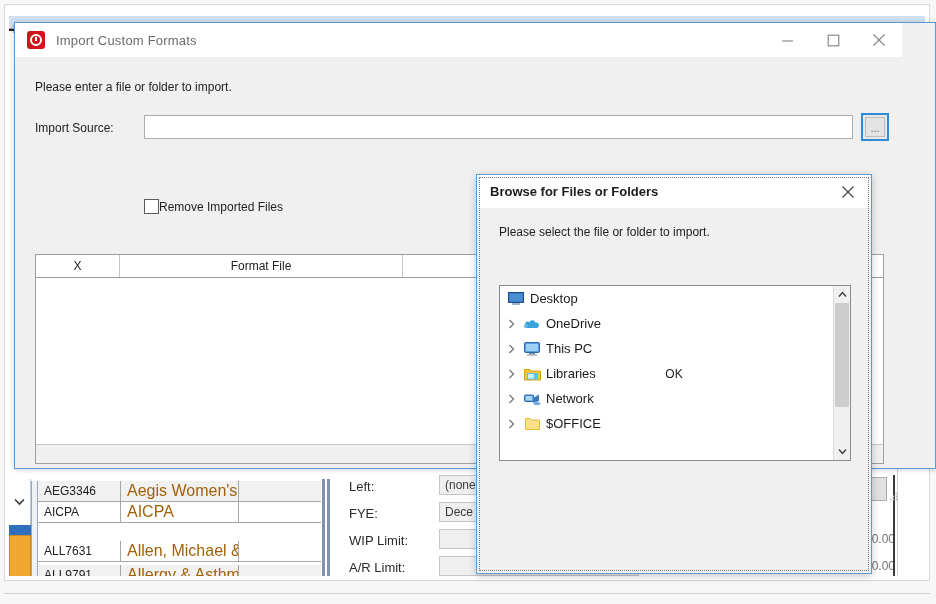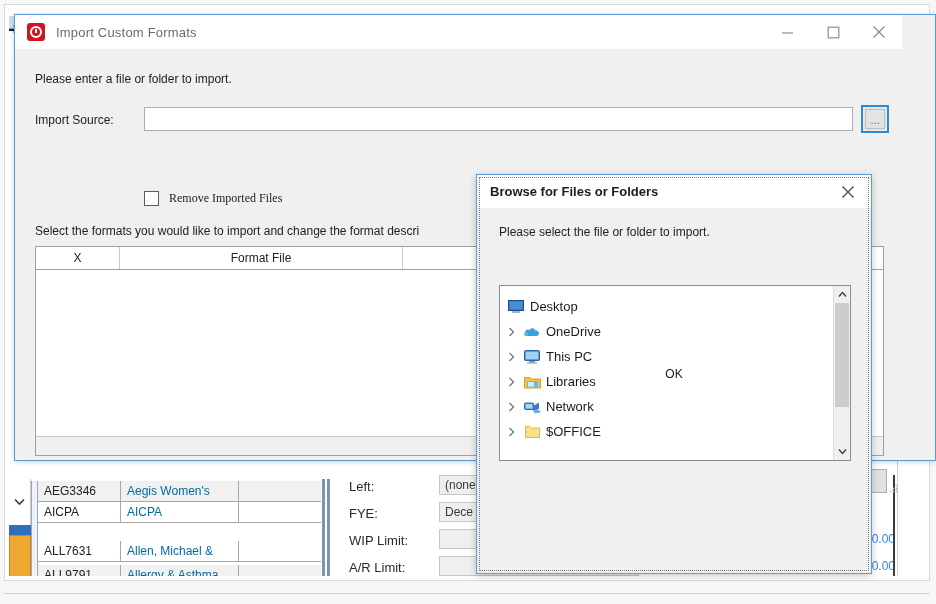--- a/index.html
+++ b/index.html
@@ -80,21 +80,21 @@
     display:flex;align-items:flex-start;
   }
   .grow .gid{
     width:83px;padding-left:6px;box-sizing:border-box;
     border-right:1px solid #a6a6a6;height:21px;line-height:20px;
     font-size:12px;color:#222;overflow:hidden;white-space:nowrap;
   }
   .grow .gname{
     width:118px;padding-left:6px;box-sizing:border-box;
     border-right:1px solid #a6a6a6;height:21px;line-height:20px;
-    font-size:12px;color:#0369a1;overflow:hidden;white-space:nowrap;
+    font-size:16px;color:#a16207;overflow:hidden;white-space:nowrap;
   }
   .grow .gtail{flex:1;height:21px;}
   .grow.alt{background:#f1f1f1;}
 
   
   #bg-center-div{
     position:absolute;left:312px;top:470px;width:12px;height:107px;
     background:#ffffff;
   }
   #bg-center-div .b1{position:absolute;left:1px;top:0;width:3px;height:107px;background:#7f93b3;}
@@ -108,33 +108,33 @@
   .fieldrow .flabel{
     position:absolute;left:14px;top:4px;font-size:13px;color:#2a2a2a;white-space:nowrap;
   }
   .fieldrow .fbox{
     position:absolute;left:104px;top:0px;width:200px;height:20px;
     background:#efefef;border:1px solid #c6c6c6;box-sizing:border-box;
     font-size:12px;color:#3a3a3a;padding:2px 0 0 5px;white-space:nowrap;overflow:hidden;
   }
   .fieldrow .fval{
     position:absolute;left:520px;top:3px;width:40px;text-align:right;
-    font-size:12px;color:#3b82f6;
+    font-size:12px;color:#737373;
   }
   #bg-fields-rightline{
     position:absolute;left:884px;top:466px;width:2px;height:111px;background:#3a3a3a;
   }
   #bg-right-pane{
     position:absolute;left:888px;top:20px;width:28px;height:557px;background:#ffffff;
     border-left:1px solid #cfcfcf;box-sizing:border-box;
   }
 
   
   #import-dialog{
-    position:absolute;left:14px;top:14px;width:922px;height:447px;
+    position:absolute;left:14px;top:22px;width:922px;height:447px;
     background:#f0f0f0;
     border:1px solid #5a9ad5;
     box-sizing:border-box;
     box-shadow:0 1px 5px rgba(0,0,0,0.18);
   }
   #import-titlebar{
     position:absolute;left:0;top:0;width:887px;height:34px;
     background:#ffffff;display:flex;align-items:center;
   }
   #app-icon{
@@ -180,21 +180,21 @@
     position:absolute;left:2px;top:2px;right:2px;bottom:2px;
     border:1px solid #bdbdbd;background:#e3e3e3;
     display:flex;align-items:flex-end;justify-content:center;
     font-size:11px;color:#6a6a6a;line-height:9px;padding-bottom:3px;box-sizing:border-box;
   }
   #remove-row{position:absolute;left:129px;top:142px;display:flex;align-items:center;}
   #remove-check{
     width:15px;height:15px;background:#ffffff;border:1px solid #5c5c5c;
     box-sizing:border-box;flex:0 0 auto;
   }
-  #remove-label{margin-left:10px;font-size:12px;color:#222;font-family:Liberation Serif, serif;}
+  #remove-label{font-size:12px;color:#222;}
   #select-line{position:absolute;left:20px;top:175px;font-size:12px;color:#222;white-space:nowrap;}
 
   #fmt-table{
     position:absolute;left:20px;top:197px;width:849px;height:210px;
     background:#ffffff;border:1px solid #a0a0a0;box-sizing:border-box;
   }
   #fmt-head{
     position:absolute;left:0;top:0;width:847px;height:23px;
     background:#ffffff;border-bottom:1px solid #a0a0a0;box-sizing:border-box;display:flex;
   }
@@ -234,21 +234,21 @@
   #browse-title{margin-left:13px;font-size:13px;color:#1c1c1c;font-weight:bold;}
   #browse-close{
     margin-left:auto;width:46px;height:32px;display:flex;align-items:center;justify-content:center;
   }
   #browse-prompt{position:absolute;left:22px;top:50px;font-size:12px;color:#222;}
 
   #tree-box{
     position:absolute;left:22px;top:110px;width:352px;height:176px;
     background:#ffffff;border:1px solid #8b8b8b;box-sizing:border-box;overflow:hidden;
   }
-  #tree-list{position:absolute;left:0;top:8px;width:334px;height:174px;overflow:hidden;}
+  #tree-list{position:absolute;left:0;top:0;width:334px;height:174px;overflow:hidden;}
   .titem{
     height:25px;display:flex;align-items:center;font-size:13px;color:#1b1b1b;
     box-sizing:border-box;white-space:nowrap;
   }
   .titem .chev{
     width:22px;display:flex;align-items:center;justify-content:center;
     flex:0 0 auto;color:#767676;
   }
   .titem .tico{
     width:20px;height:18px;display:flex;align-items:center;justify-content:center;
@@ -397,21 +397,20 @@
       <input id="src-input" type="text" value="" style="">
       <div id="browse-btn">
         <div class="inner">...</div>
       </div>
 
       <div id="remove-row">
         <div id="remove-check"></div>
         <div id="remove-label">Remove Imported Files</div>
       </div>
 
-      <div id="select-line">Select the formats you would like to import and change the format descri</div>
 
       <div id="fmt-table">
         <div id="fmt-head">
           <div class="hcell h1">X</div>
           <div class="hcell h2">Format File</div>
           <div class="hcell h3"></div>
           <div class="hcell h4"></div>
         </div>
         <div id="fmt-body"></div>
         <div id="fmt-foot"></div>

